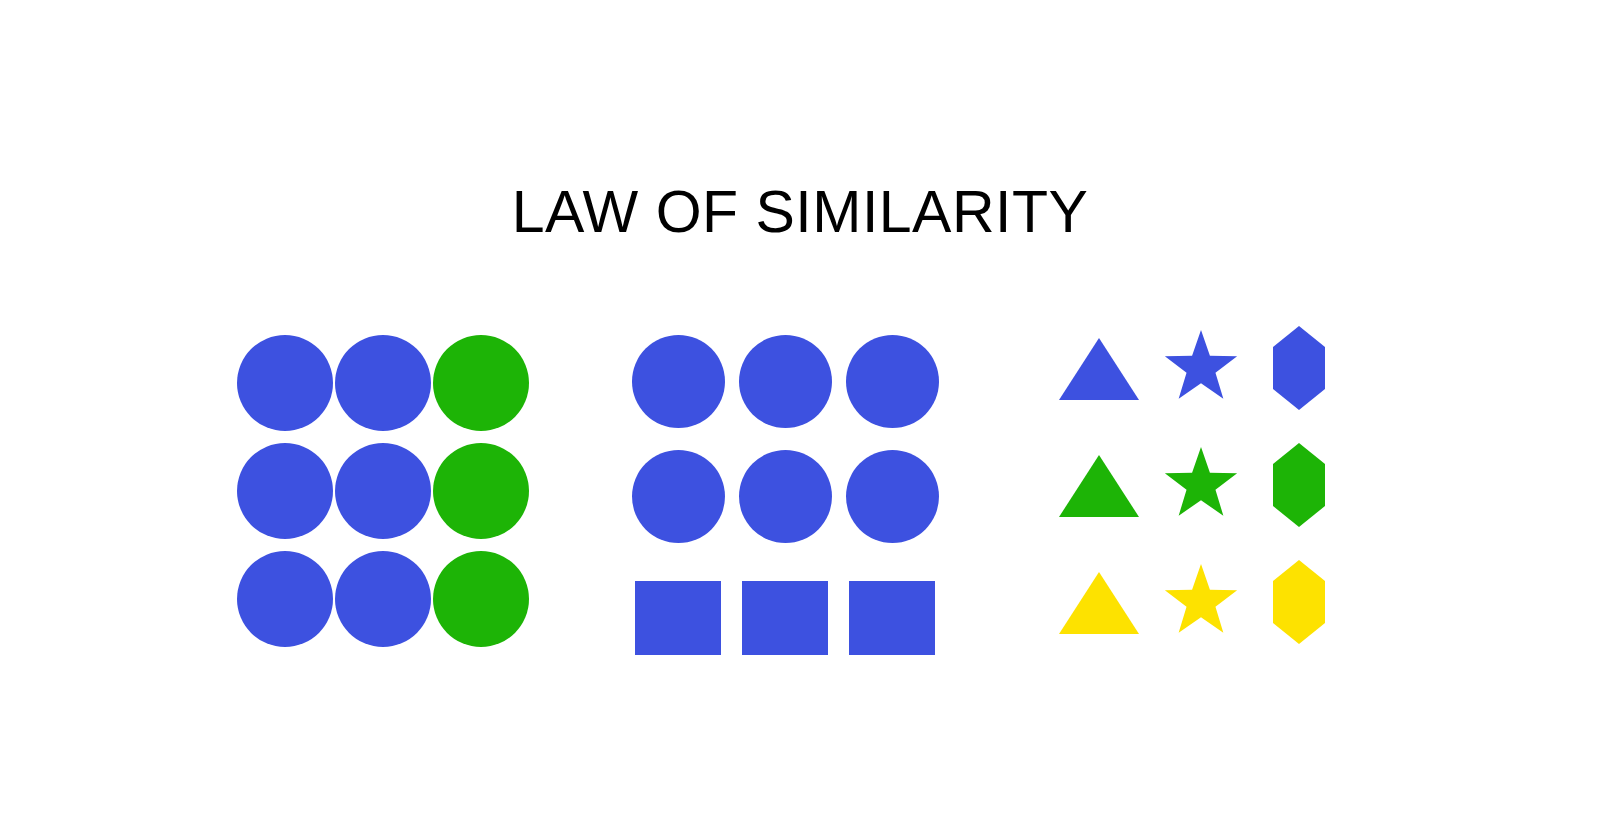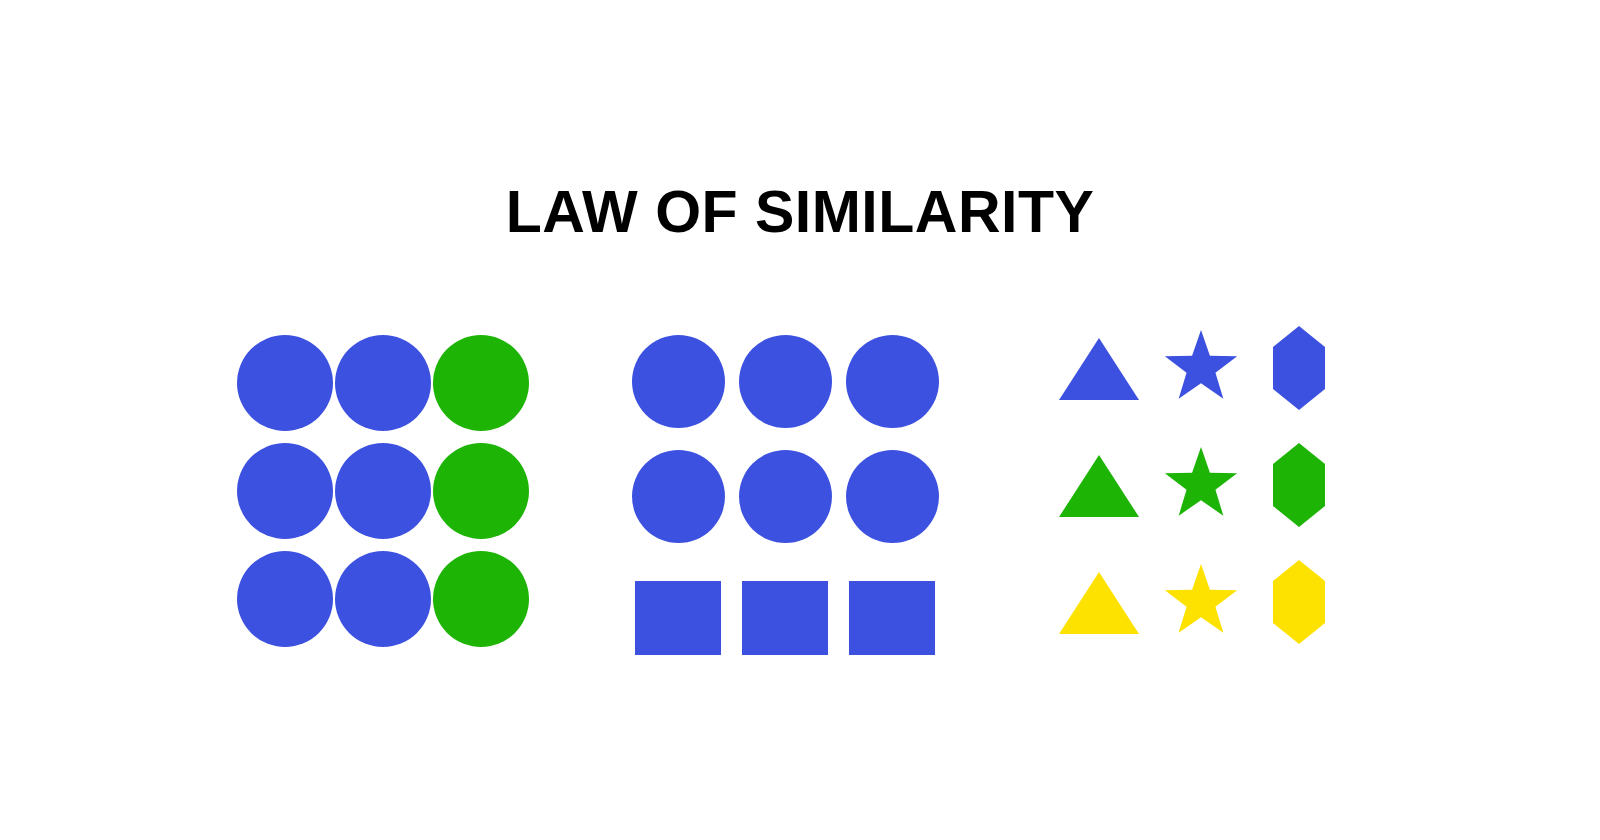--- a/index.html
+++ b/index.html
@@ -24,21 +24,21 @@
 
   
   .title {
     position: absolute;
     left: 0;
     top: 182px;
     width: 1600px;
     text-align: center;
     font-family: "Liberation Sans", sans-serif;
     font-size: 59px;
-    font-weight: bold;
+    font-weight: normal;
     letter-spacing: 0.5px;
     color: #000000;
     line-height: 1.05;
     white-space: nowrap;
   }
 
   
   .group {
     position: absolute;
     display: grid;

